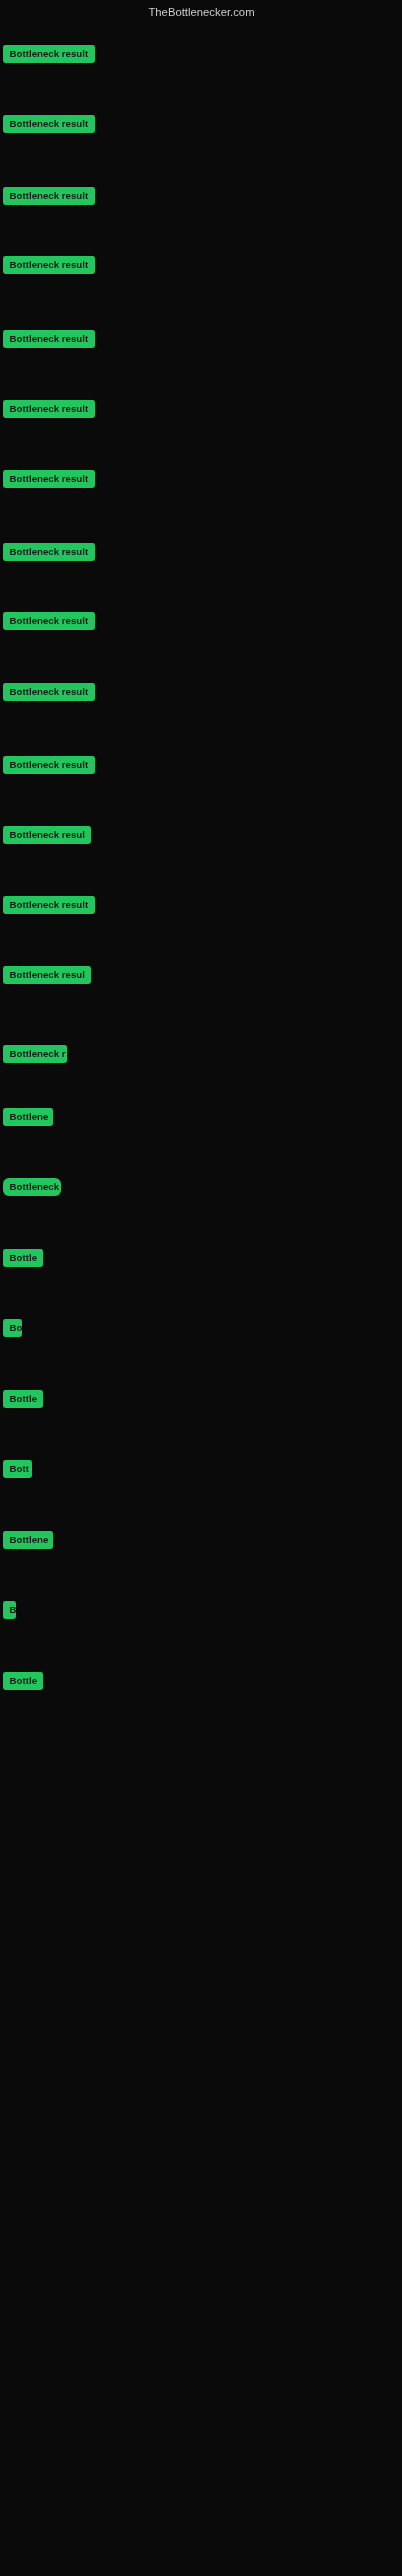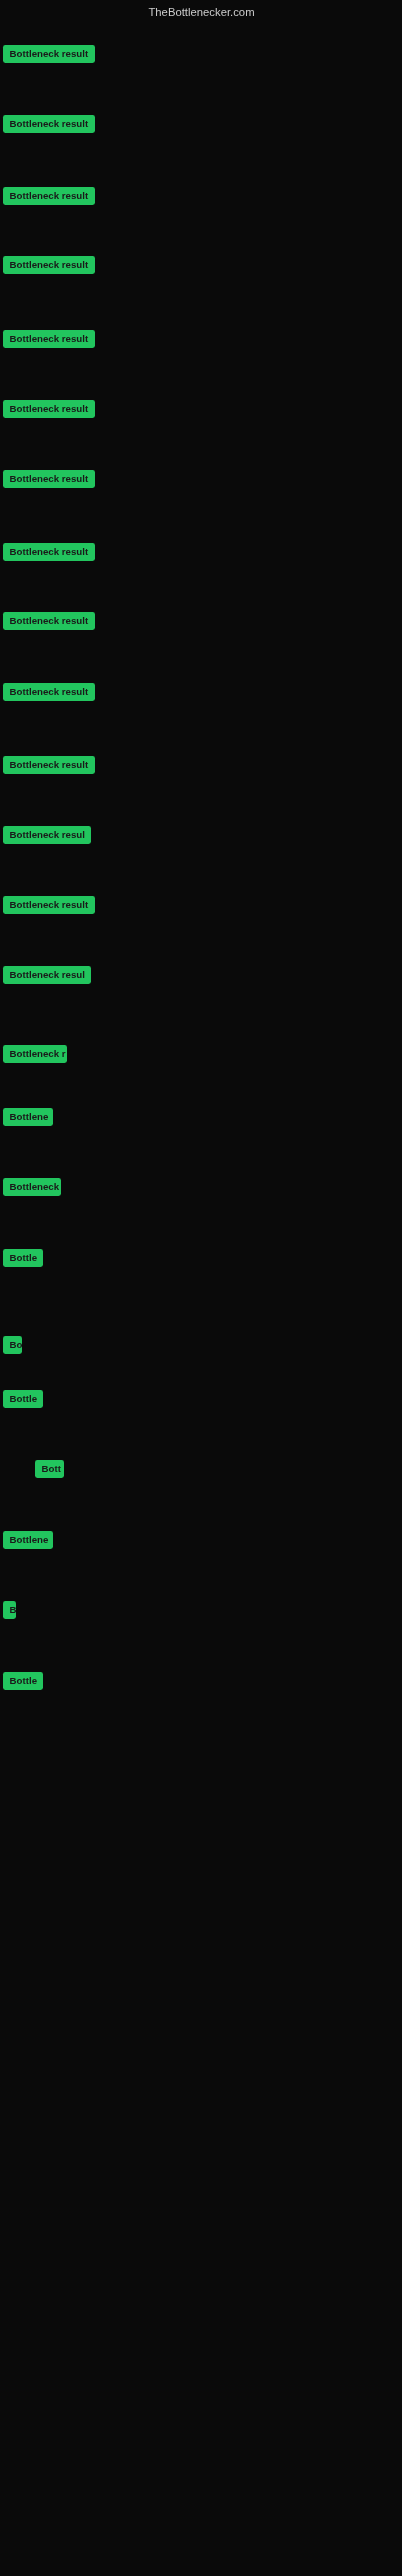--- a/index.html
+++ b/index.html
@@ -50,22 +50,22 @@
     <div style="position: absolute; top: 447px; left: 3.2px;"><span class="bottleneck-badge" style="max-width: 97px;">Bottleneck result</span></div>
     <div style="position: absolute; top: 520px; left: 3.2px;"><span class="bottleneck-badge" style="max-width: 98px;">Bottleneck result</span></div>
     <div style="position: absolute; top: 589px; left: 3.2px;"><span class="bottleneck-badge" style="max-width: 97px;">Bottleneck result</span></div>
     <div style="position: absolute; top: 660px; left: 3.2px;"><span class="bottleneck-badge" style="max-width: 97px;">Bottleneck result</span></div>
     <div style="position: absolute; top: 733px; left: 3.2px;"><span class="bottleneck-badge" style="max-width: 98px;">Bottleneck result</span></div>
     <div style="position: absolute; top: 803px; left: 3.2px;"><span class="bottleneck-badge" style="max-width: 89px;">Bottleneck resul</span></div>
     <div style="position: absolute; top: 873px; left: 3.2px;"><span class="bottleneck-badge" style="max-width: 97px;">Bottleneck result</span></div>
     <div style="position: absolute; top: 943px; left: 3.2px;"><span class="bottleneck-badge" style="max-width: 89px;">Bottleneck resul</span></div>
     <div style="position: absolute; top: 1014px; left: 3.2px; margin-top: 8px;"><span class="bottleneck-badge" style="max-width: 64px;">Bottleneck r</span></div>
     <div style="position: absolute; top: 1085px; left: 3.2px;"><span class="bottleneck-badge" style="max-width: 50px;">Bottlene</span></div>
-    <div style="position: absolute; top: 1155px; left: 3.2px;"><span class="bottleneck-badge" style="max-width: 58px;">Bottleneck</span></div>
+    <div style="position: absolute; top: 1155px; left: 3.2px;"><span class="bottleneck-badge" style="max-width: 58px; border-radius: 6px;">Bottleneck</span></div>
     <div style="position: absolute; top: 1226px; left: 3.2px;"><span class="bottleneck-badge" style="max-width: 40px;">Bottle</span></div>
-    <div style="position: absolute; top: 1296px; left: 3.2px;"><span class="bottleneck-badge" style="max-width: 19.3px; margin-top: 17px;">Bo</span></div>
+    <div style="position: absolute; top: 1296px; left: 3.2px;"><span class="bottleneck-badge" style="max-width: 19.3px;">Bo</span></div>
     <div style="position: absolute; top: 1367px; left: 3.2px;"><span class="bottleneck-badge" style="max-width: 40px;">Bottle</span></div>
-    <div style="position: absolute; top: 1437px; left: 3.2px; margin-left: 32px;"><span class="bottleneck-badge" style="max-width: 29px;">Bott</span></div>
+    <div style="position: absolute; top: 1437px; left: 3.2px;"><span class="bottleneck-badge" style="max-width: 29px;">Bott</span></div>
     <div style="position: absolute; top: 1508px; left: 3.2px;"><span class="bottleneck-badge" style="max-width: 50px;">Bottlene</span></div>
     <div style="position: absolute; top: 1578px; left: 3.2px;"><span class="bottleneck-badge" style="max-width: 11.3px;">B</span></div>
     <div style="position: absolute; top: 1649px; left: 3.2px;"><span class="bottleneck-badge" style="max-width: 40px;">Bottle</span></div>
   </div>
 
 
 </body></html>

